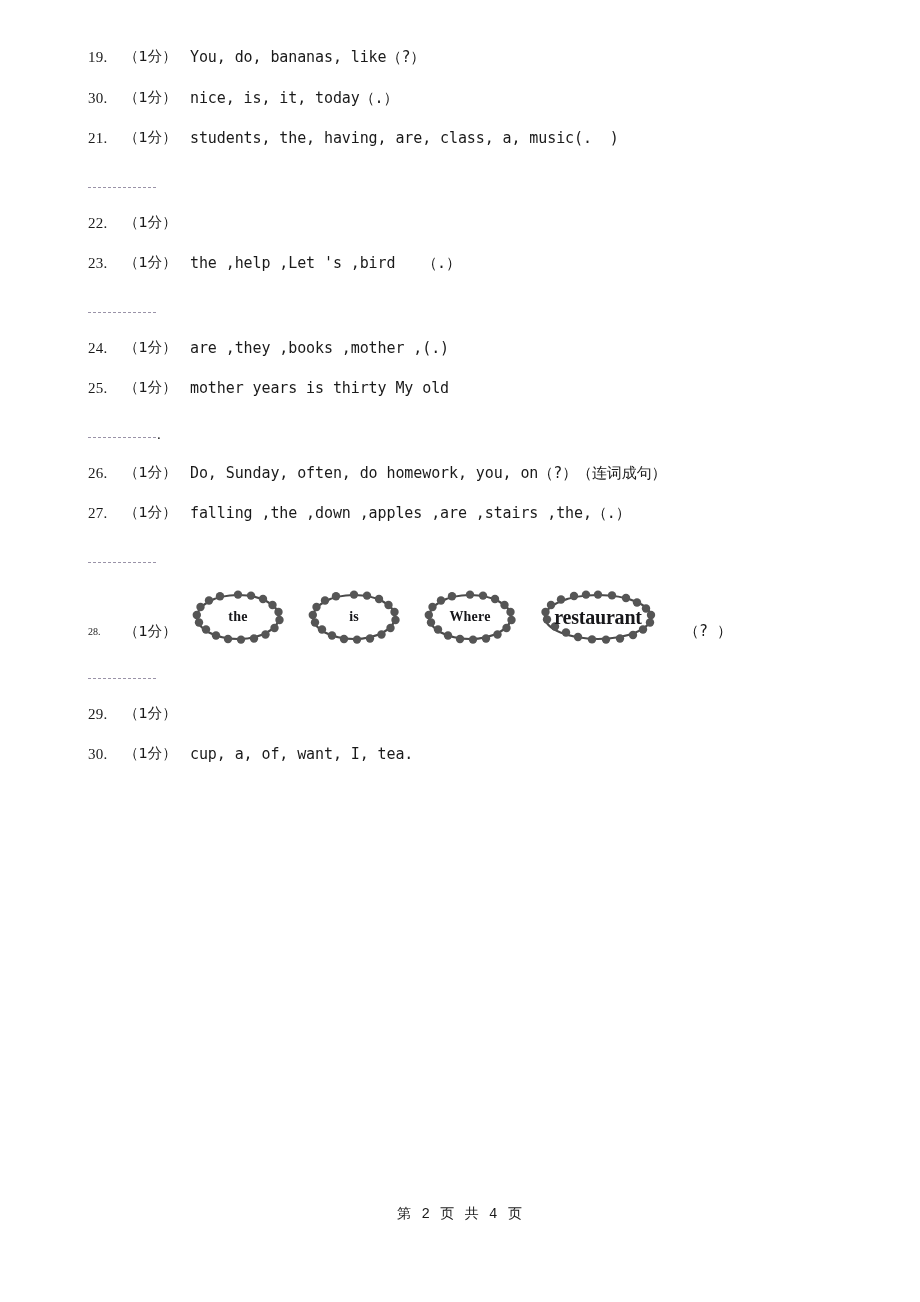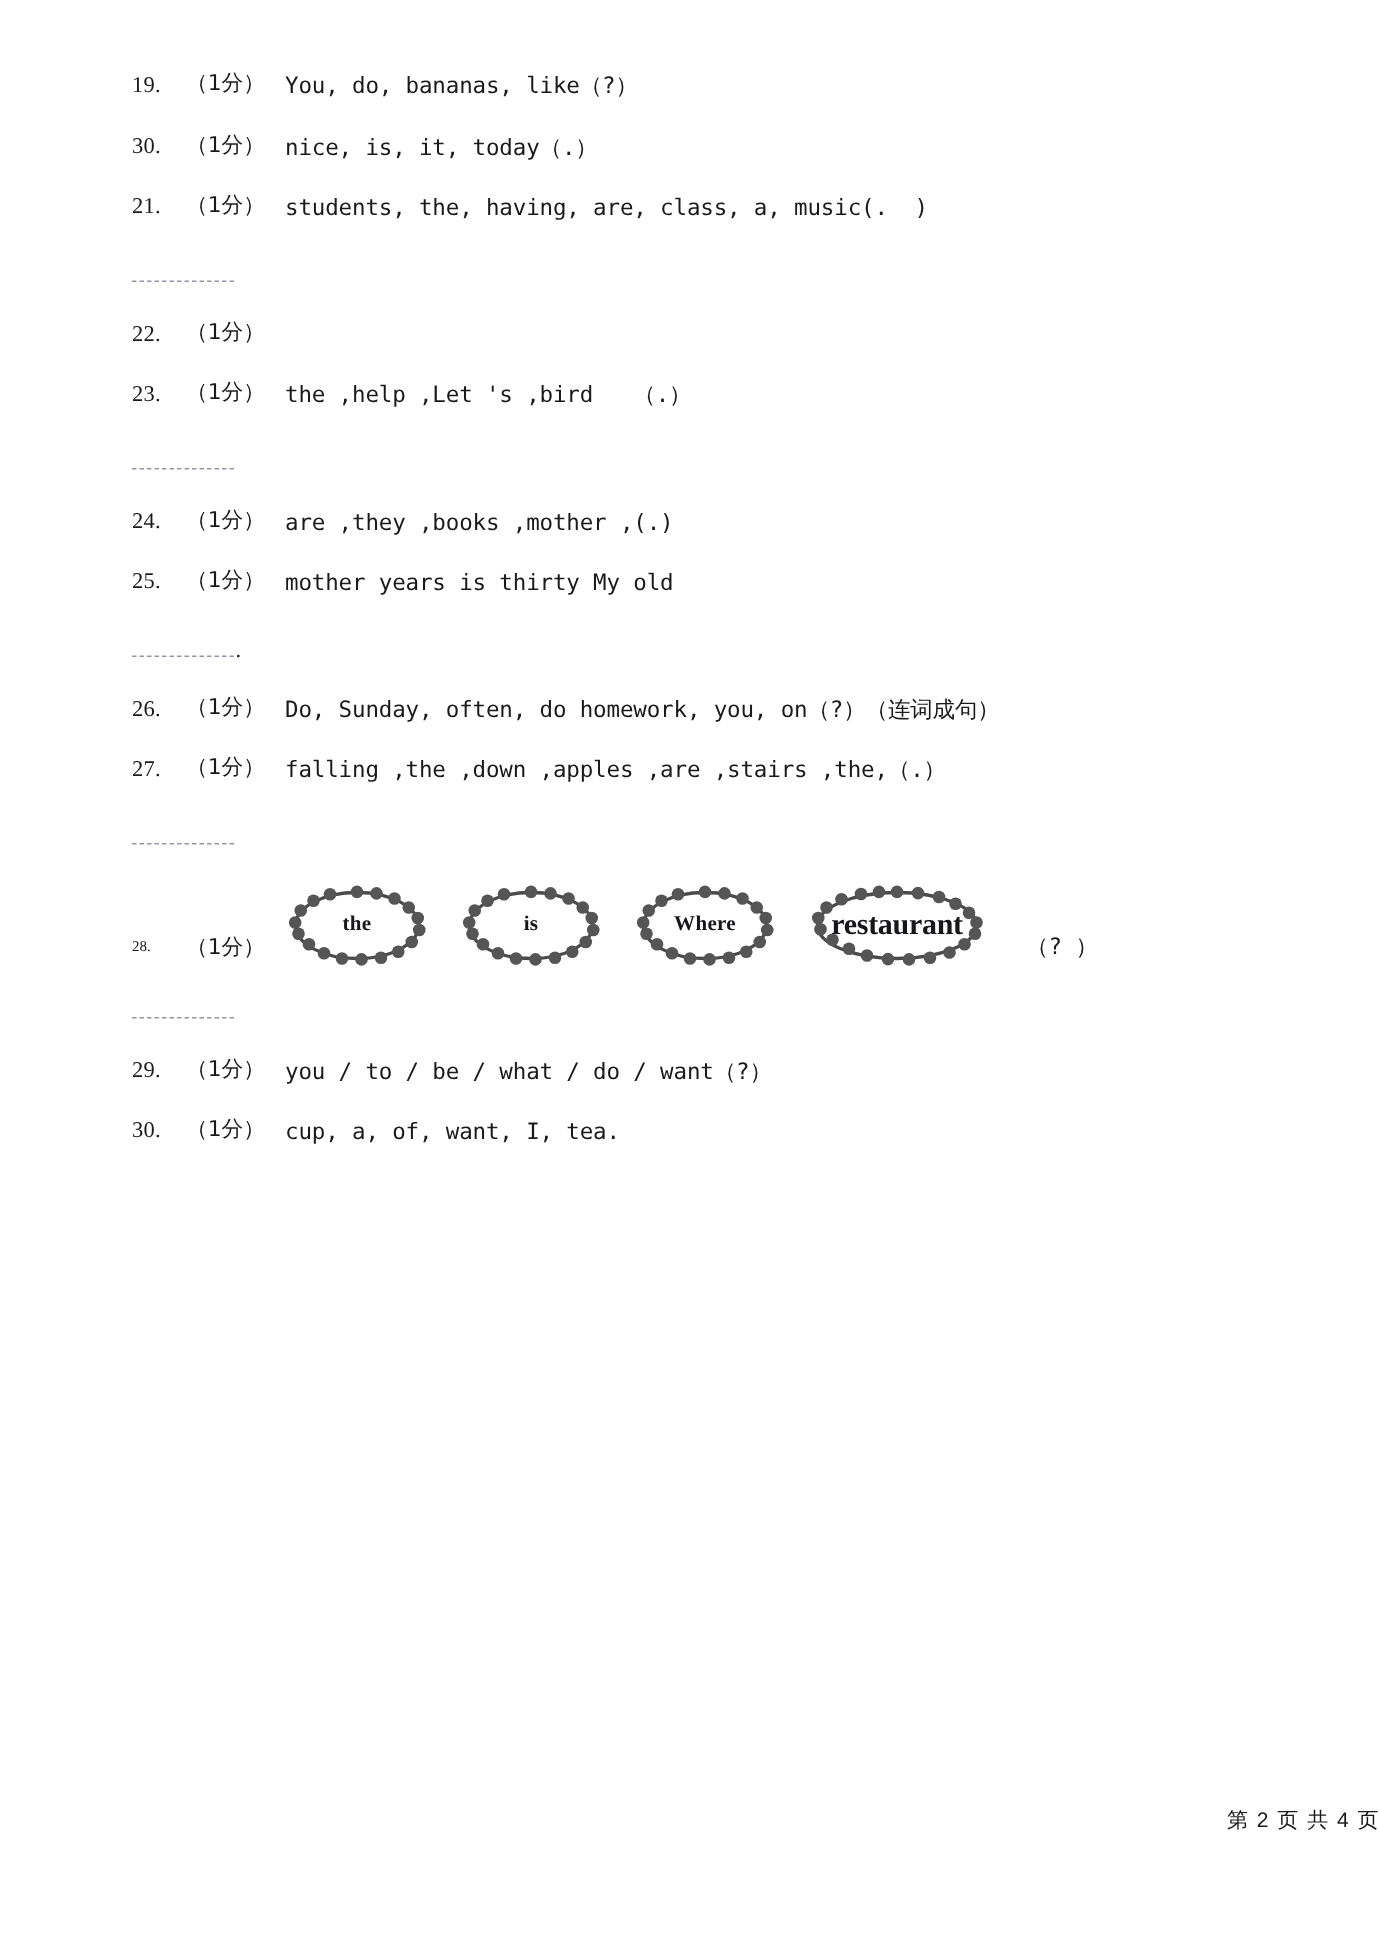--- a/index.html
+++ b/index.html
@@ -155,23 +155,23 @@
     margin-left: 26px;
     white-space: pre;
   }
 
   
   .footer {
     position: absolute;
     left: 0;
     right: 0;
     top: 1205px;
-    text-align: right;
+    text-align: center;
     font-size: 14px;
-    font-family: Liberation Sans, sans-serif;
+    font-family: Liberation Mono, monospace;
     color: #1a1a1a;
     letter-spacing: 1px;
   }
 </style>
 </head>
 <body>
 
 <div class="page">
   <div class="content">
 
@@ -375,21 +375,20 @@
       <span class="q28-tail">（? ）</span>
     </div>
 
     <div class="sep-row">
       <span class="sep-line"></span>
     </div>
 
     <div class="q-row">
       <span class="q-num">29.</span>
       <span class="q-score">（1分）</span>
-      <span class="q-text">you / to / be / what / do / want（?）</span>
     </div>
 
     <div class="q-row">
       <span class="q-num">30.</span>
       <span class="q-score">（1分）</span>
       <span class="q-text">cup, a, of, want, I, tea.</span>
     </div>
 
   </div>
 

